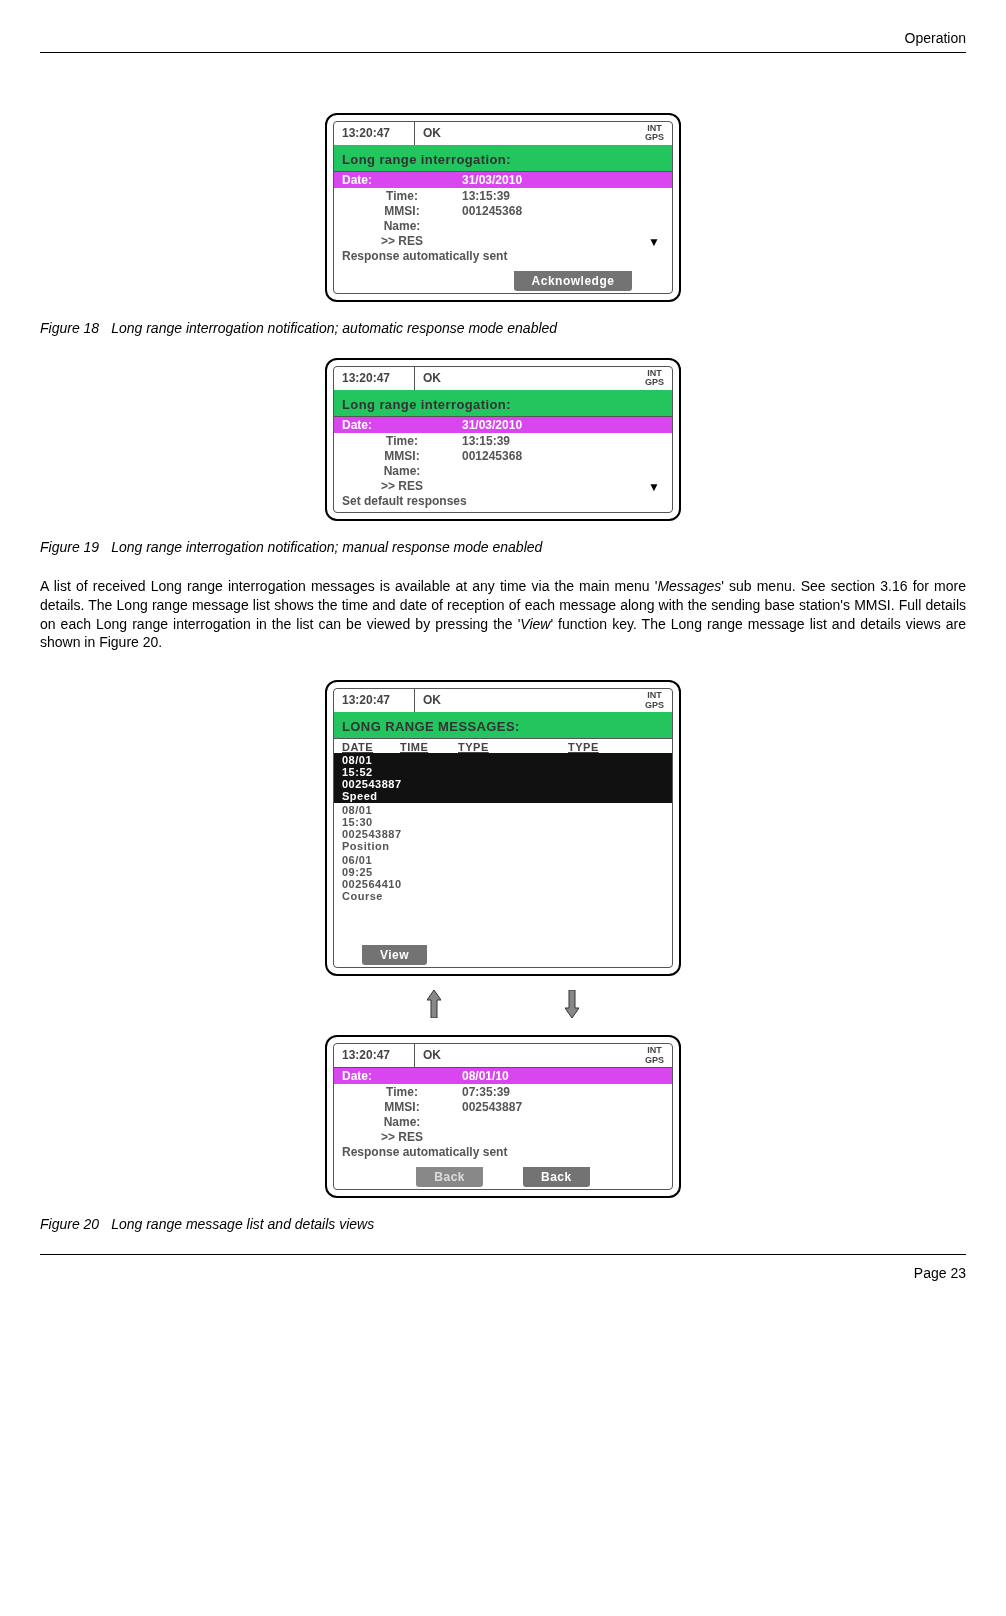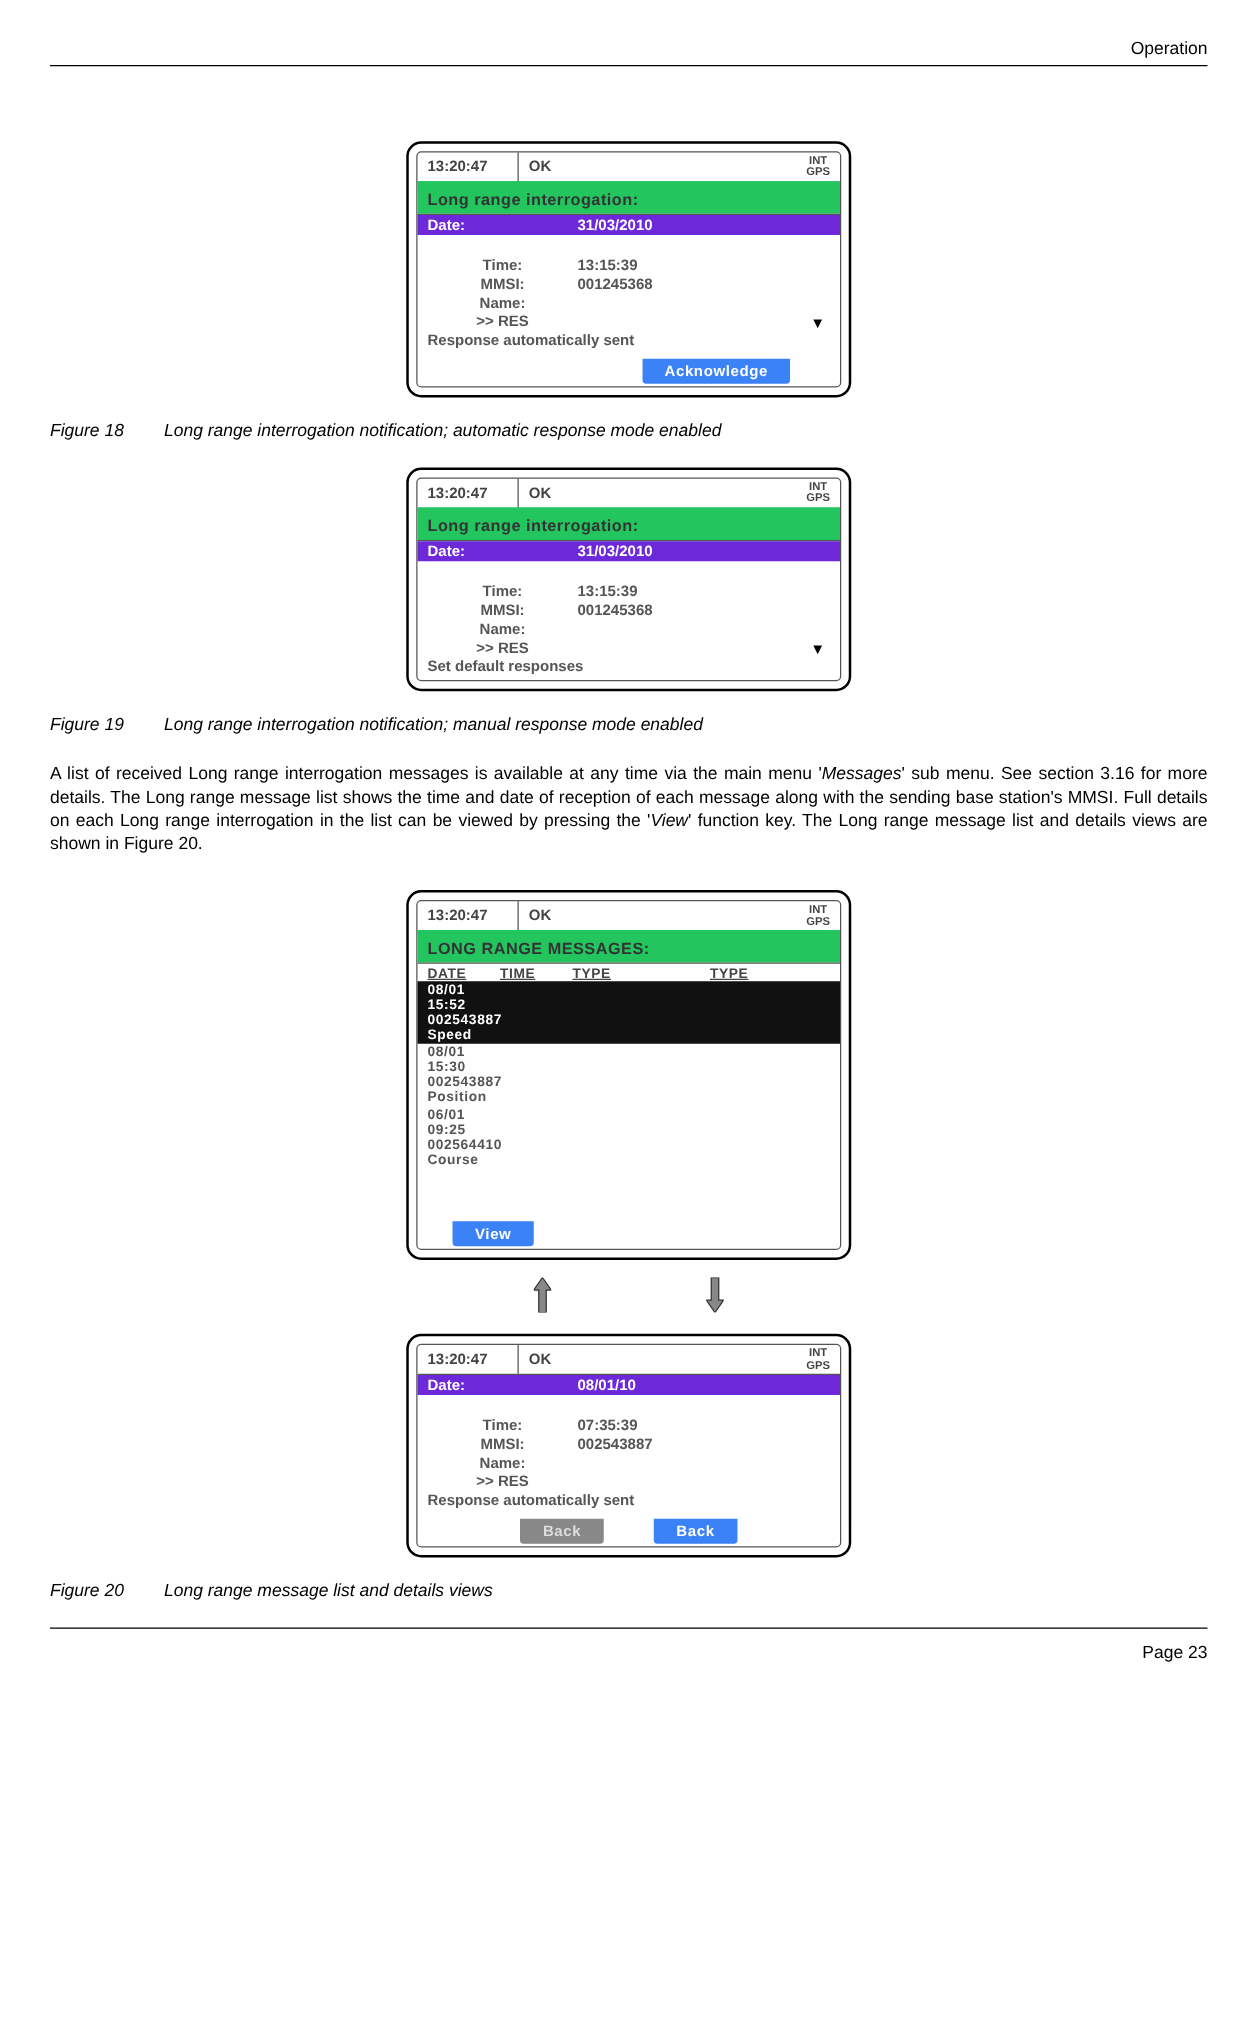--- a/index.html
+++ b/index.html
@@ -24,21 +24,21 @@
     padding-top: 10px;
     font-size: 14px;
   }
   .fig-block { text-align: center; margin: 14px 0; }
   .caption {
     font-style: italic;
     font-size: 14px;
     margin: 18px 0 22px 0;
     text-align: left;
   }
-  .caption .fignum { margin-right: 32px; font-style: italic; }
+  .caption .fignum { margin-right: 12px; font-style: italic; }
   .para {
     font-size: 14px;
     text-align: justify;
     line-height: 1.35;
     margin-bottom: 28px;
   }
   .para .ital { font-style: italic; }
 
   
   .lcd {
@@ -83,45 +83,45 @@
     font-size: 13px;
     letter-spacing: 0.4px;
     padding: 4px 8px;
     color: #333;
     border-top: 3px solid #22c55e;
     background: #22c55e;
   }
   .lcd-sep { border-top: 1px solid #555; }
   .lcd-body { padding: 0 8px 4px 8px; font-size: 12px; font-weight: bold; color: #555; }
   .row-hi {
-    background: #6d28d9;
+    background: #d946ef;
     color: #fff;
     display: flex;
-    margin: 0 -8px 17px -8px;
+    margin: 0 -8px 1px -8px;
     padding: 1px 8px;
     font-weight: bold;
   }
   .row { display: flex; margin-bottom: 1px; text-align: center; }
   .row .lbl, .row-hi .lbl { width: 120px; }
   .tri {
     float: right;
     margin-top: -14px;
     margin-right: 4px;
     font-size: 12px;
     color: #000;
   }
   .softkeys {
     display: flex;
     justify-content: center;
     gap: 40px;
     padding: 4px 0 2px 0;
   }
   .softkeys.left { justify-content: flex-start; padding-left: 28px; }
   .softkey {
-    background: #3b82f6;
+    background: #737373;
     color: #fff;
     font-size: 12px;
     font-weight: bold;
     padding: 3px 18px;
     border-radius: 0 0 3px 3px;
     letter-spacing: 0.5px;
   }
   .softkey.dim { background: #888; color: #ddd; }
 
   

